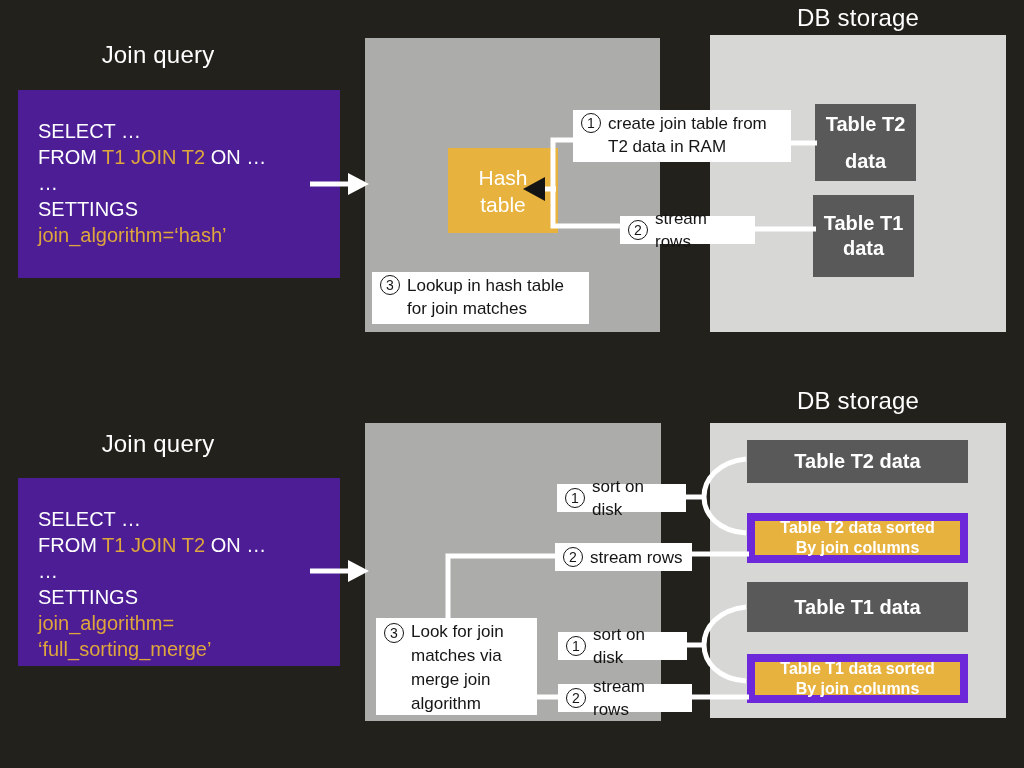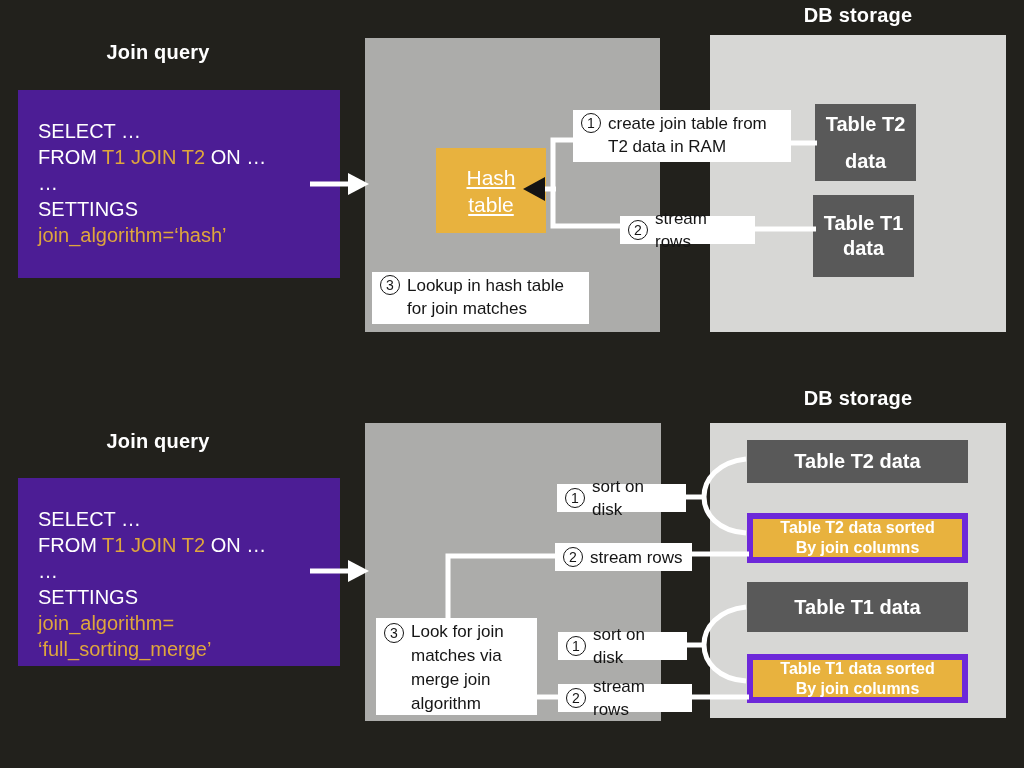--- a/index.html
+++ b/index.html
@@ -4,38 +4,38 @@
 <style>
   html,body { margin:0; padding:0; background:#22211c; }
   #canvas {
     position:relative; width:1024px; height:768px; overflow:hidden;
     background:#22211c;
     font-family:"Liberation Sans","DejaVu Sans",sans-serif;
     -webkit-font-smoothing:antialiased;
   }
   .abs { position:absolute; }
   .title {
-    font-weight:700; font-size:20px; color:#ffffff; text-align:center;
+    font-weight:400; font-size:24px; color:#ffffff; text-align:center;
     letter-spacing:0.2px;
   }
   .qbox {
     background:#4c1d95; color:#ffffff;
     font-size:20px; line-height:26px;
     padding:28px 0 0 20px; box-sizing:border-box;
   }
   .code-orange { color:#dfa63c; }
   .server { background:#acacaa; }
   .dbbox  { background:#d7d7d5; }
   .darktbl {
     background:#595959; color:#ffffff; font-weight:700; font-size:20px;
     line-height:25px; text-align:center;
     display:flex; flex-direction:column; align-items:center; justify-content:center;
   }
   .orangetbl {
-    background:#e8b23e; border:6px solid #6d28d9; box-sizing:border-box;
+    background:#e8b23e; border:8px solid #6d28d9; box-sizing:border-box;
     color:#ffffff; font-weight:700; font-size:16px; line-height:20px; text-align:center;
     display:flex; flex-direction:column; align-items:center; justify-content:center;
   }
   .hashbox {
     background:#e8b23e; color:#ffffff; font-size:21px; line-height:27px;
     display:flex; flex-direction:column; align-items:center; justify-content:center;
     text-align:center;
   }
   .callout {
     background:#ffffff; color:#151515; font-size:17px; line-height:23px;
@@ -74,21 +74,21 @@
   <div class="abs server z1" style="left:365px; top:38px; width:295px; height:294px;"></div>
 
   <div class="ch-logo" style="left:378px; top:50px; width:70px; height:58px;">
     <div class="ch-bar" style="left:0px;"></div>
     <div class="ch-bar" style="left:16px;"></div>
     <div class="ch-bar" style="left:32px;"></div>
     <div class="ch-bar" style="left:48px;"></div>
     <div class="ch-dot"></div>
   </div>
 
-  <div class="abs hashbox z2" style="left:436px; top:148px; width:110px; height:85px;text-decoration:underline;">
+  <div class="abs hashbox z2" style="left:448px; top:148px; width:110px; height:85px;">
     <div>Hash</div>
     <div>table</div>
   </div>
 
   <div class="abs title" style="left:710px; top:4px; width:296px;">DB storage</div>
 
   <div class="abs dbbox z1" style="left:710px; top:35px; width:296px; height:297px;"></div>
 
   <div class="abs darktbl z2" style="left:815px; top:104px; width:101px; height:77px;gap:12px;">
     <div>Table T2</div>

